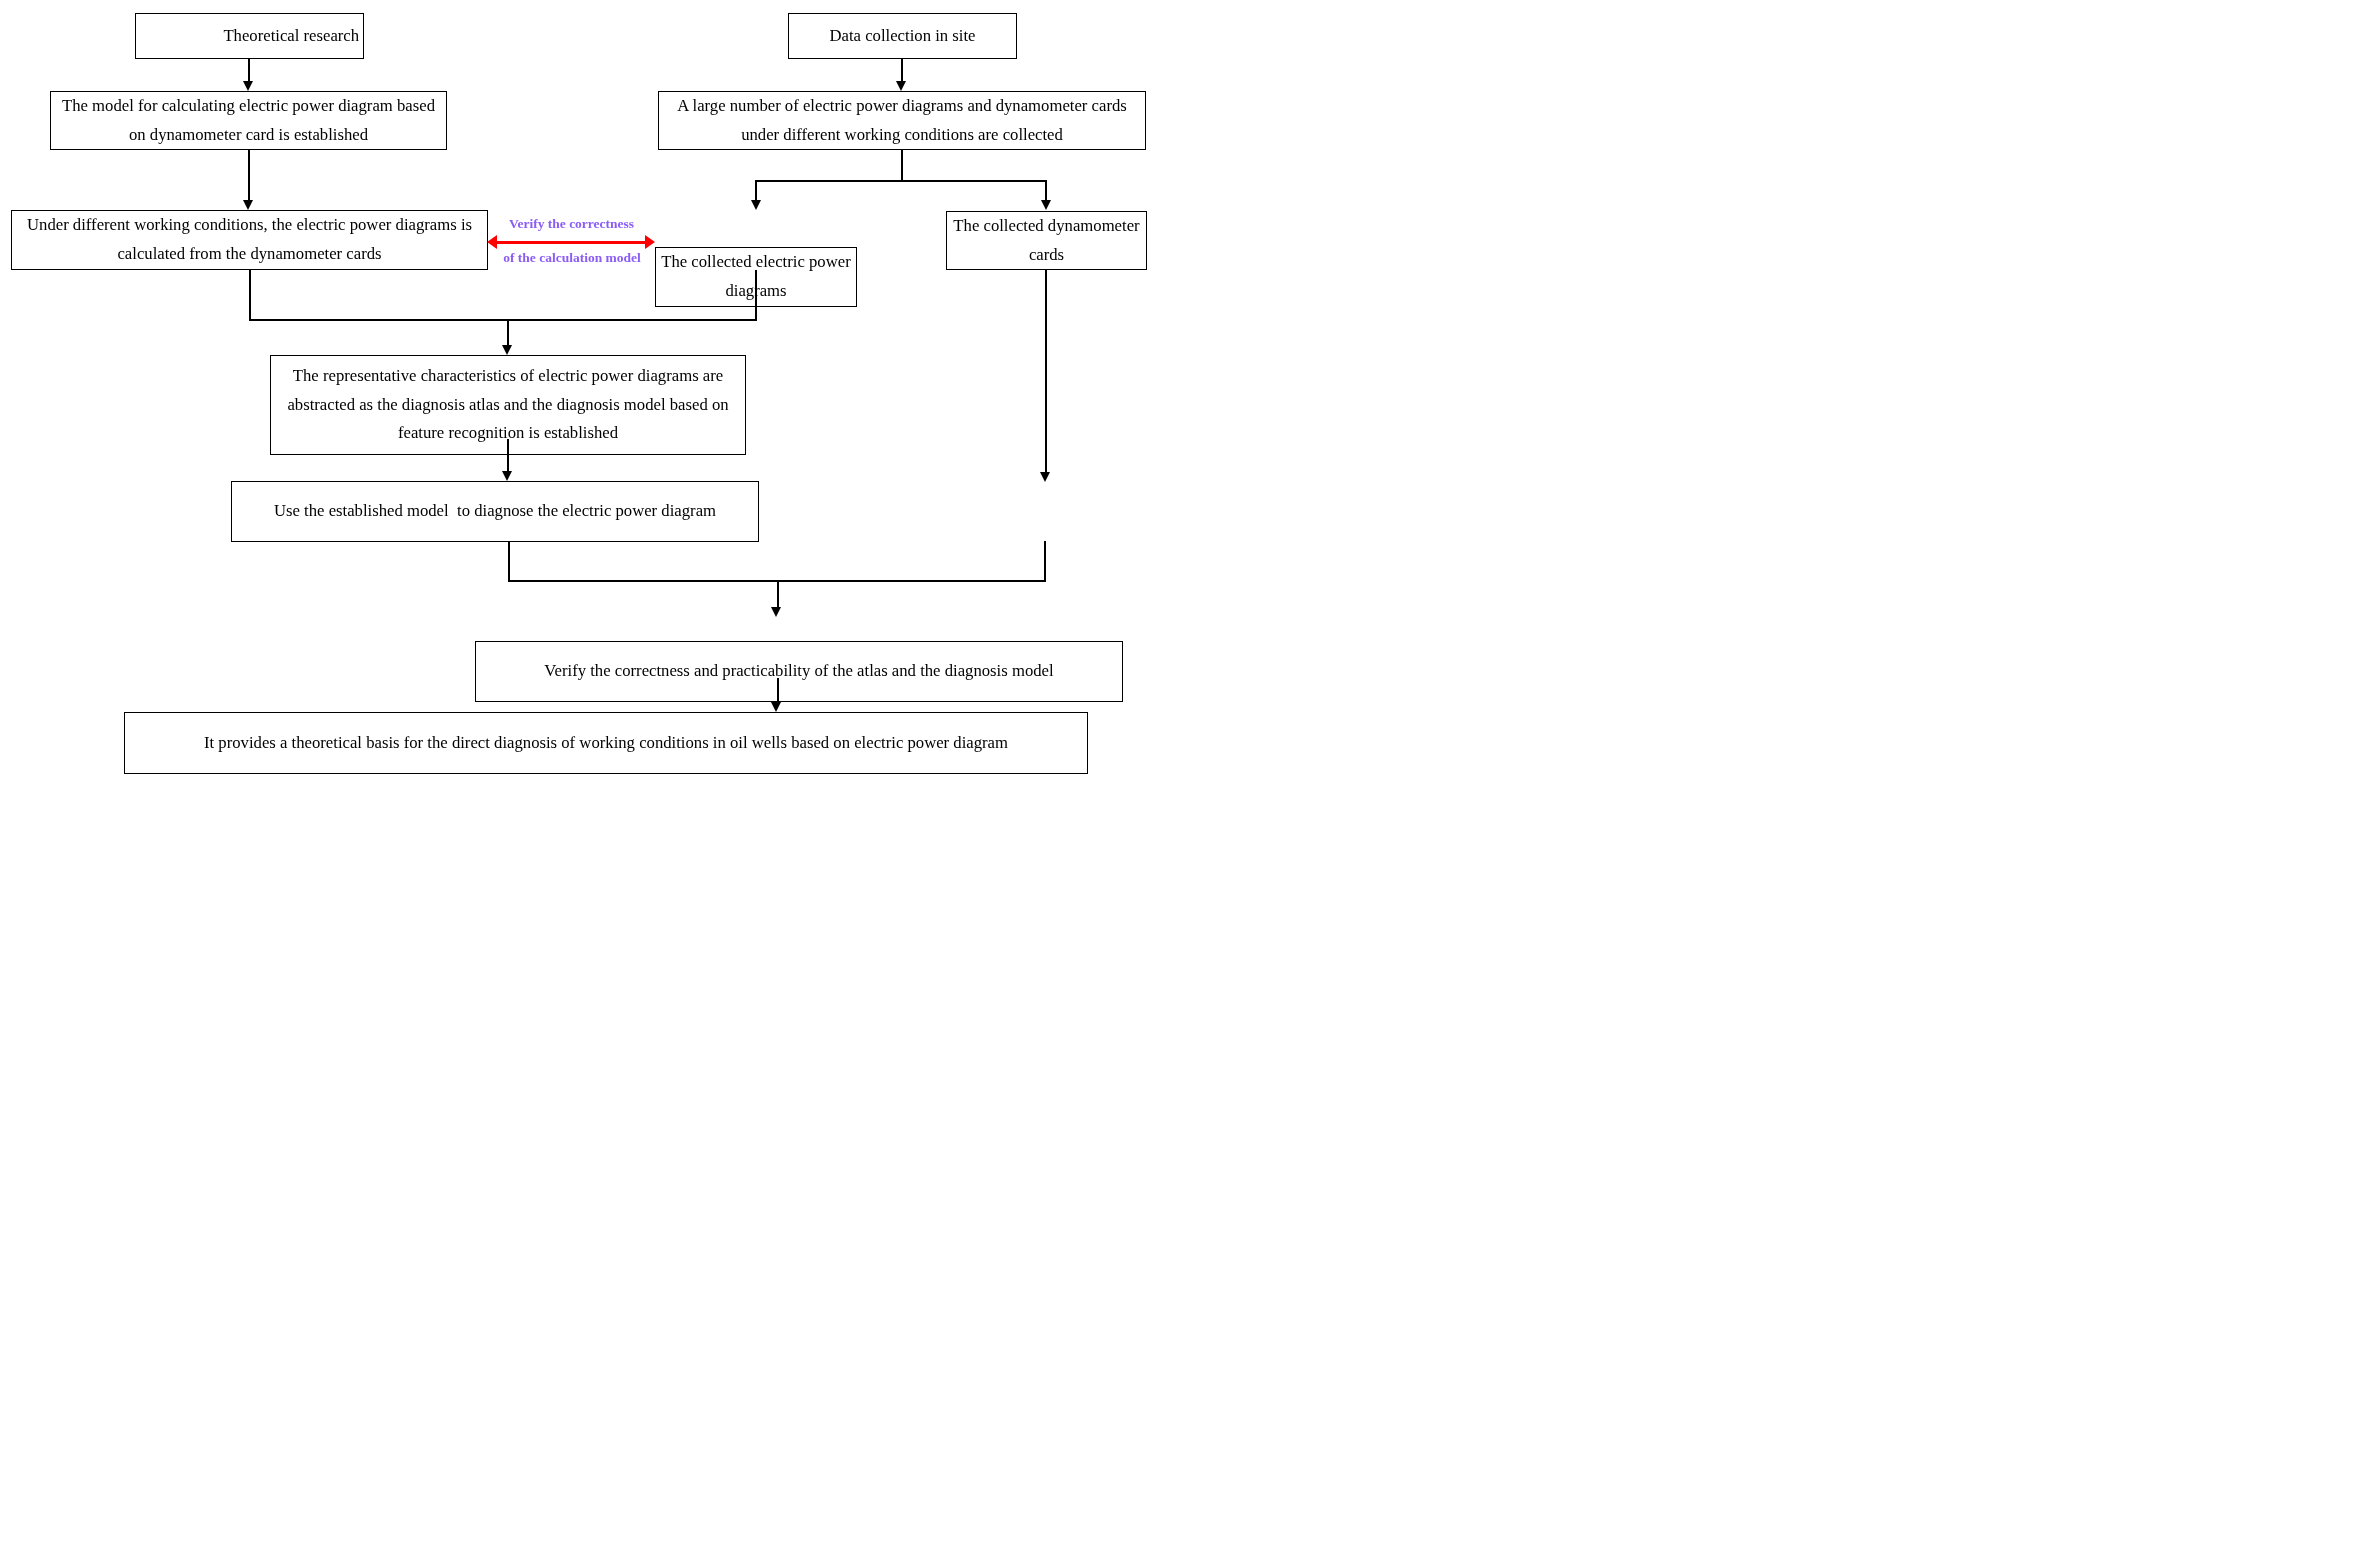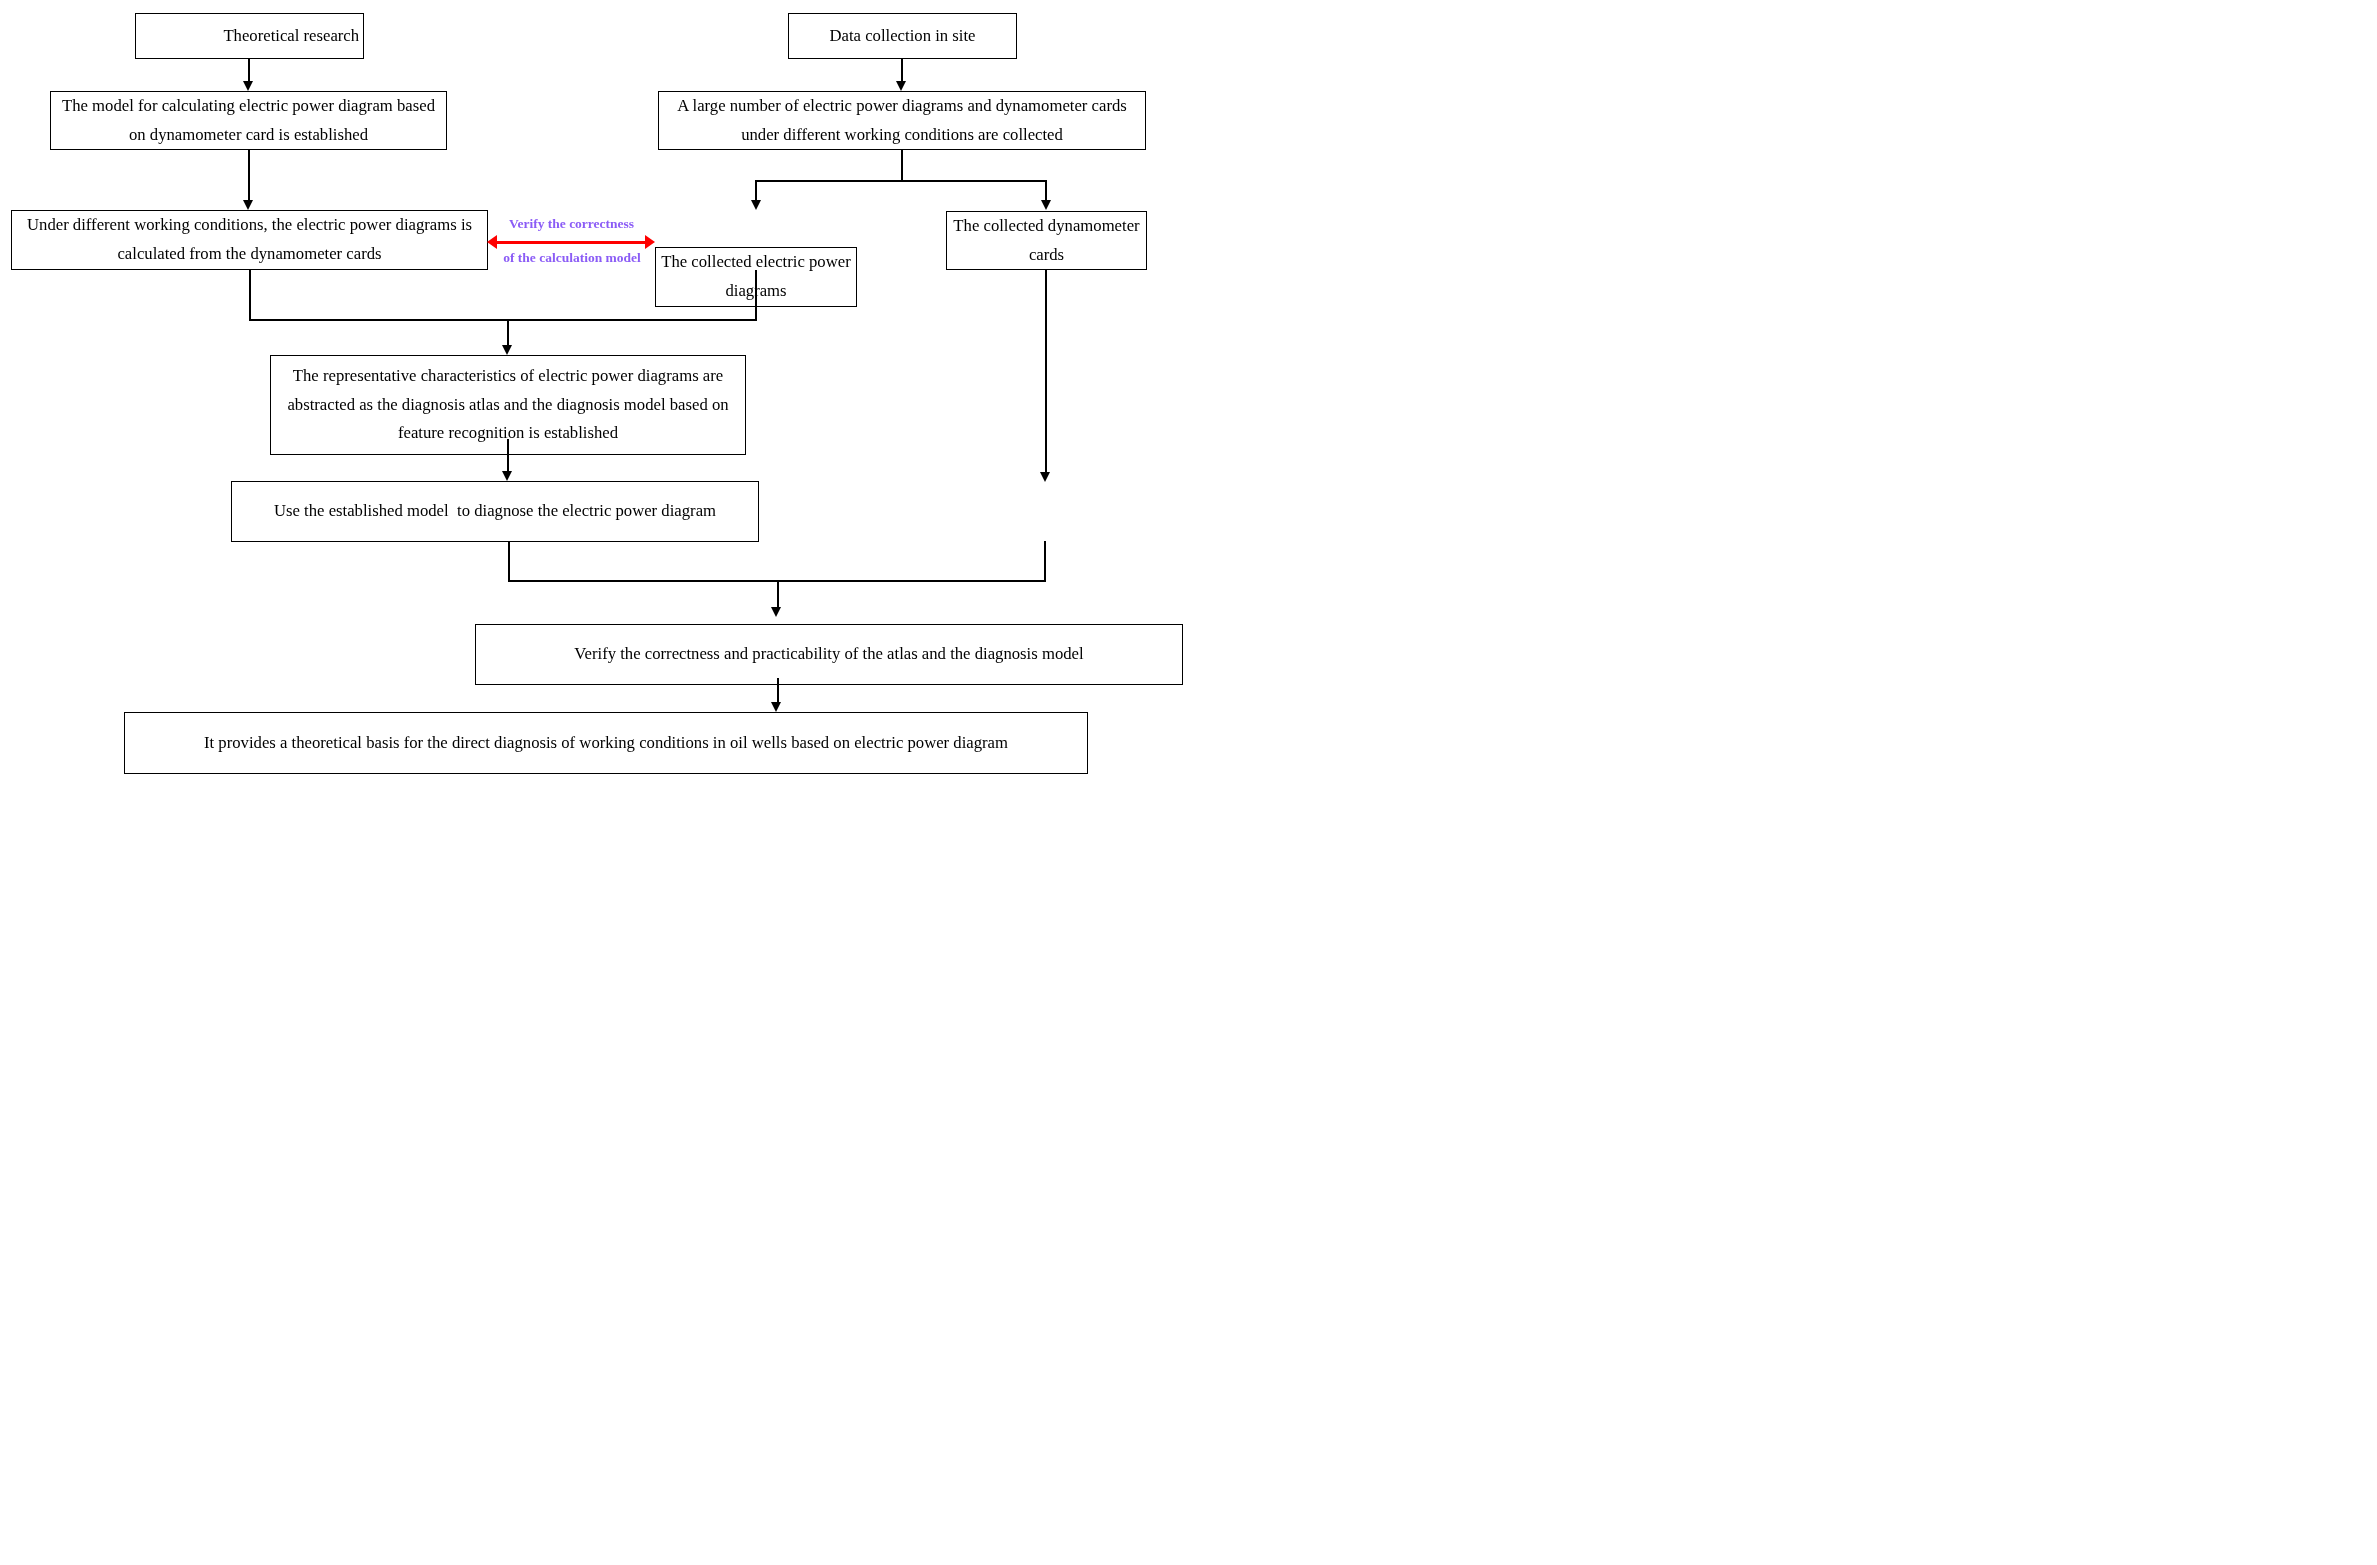--- a/index.html
+++ b/index.html
@@ -115,21 +115,21 @@
 
   <div class="box" style="left:270px;top:355px;width:476px;height:100px;">
     <span class="box-label">The representative characteristics of electric power diagrams are abstracted as the diagnosis atlas and the diagnosis model based on feature recognition is established</span>
   </div>
 
   <div class="box oneline" style="left:231px;top:481px;width:528px;height:61px;">
     <span class="box-label">Use the established model  to diagnose the electric power diagram</span>
   </div>
 
 
-  <div class="box oneline" style="left:475px;top:624px;width:708px;height:61px;">
+  <div class="box oneline" style="left:475px;top:641px;width:648px;height:61px;">
     <span class="box-label">Verify the correctness and practicability of the atlas and the diagnosis model</span>
   </div>
 
   <div class="box oneline" style="left:124px;top:712px;width:964px;height:62px;">
     <span class="box-label">It provides a theoretical basis for the direct diagnosis of working conditions in oil wells based on electric power diagram</span>
   </div>
 
   <div class="vline" style="left:248px;top:59px;height:22px;"></div>
   <div class="head-down" style="left:243px;top:81px;"></div>
 

